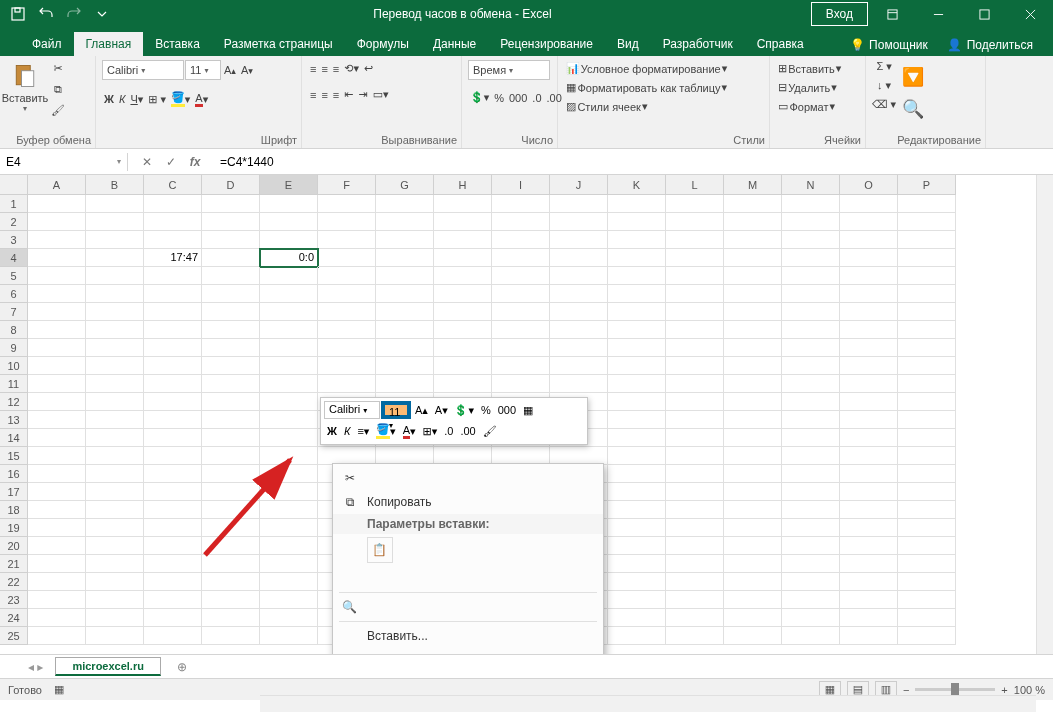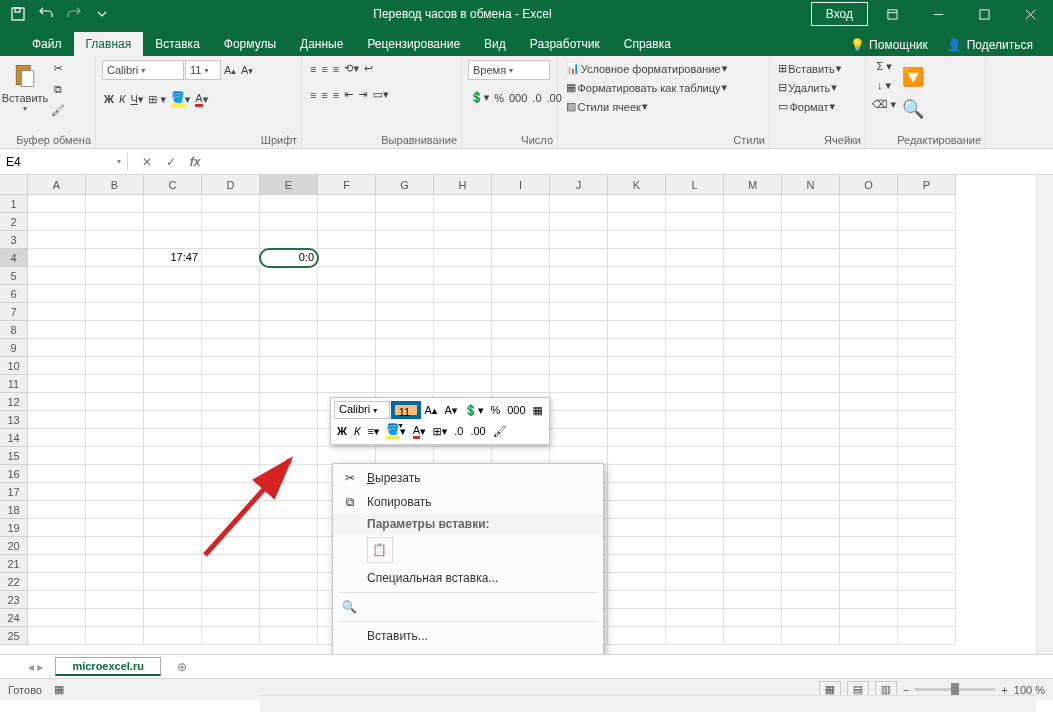--- a/index.html
+++ b/index.html
@@ -57,27 +57,27 @@
 .corner { position: absolute; top: 0; left: 0; width: 28px; height: 20px; background: #f0f0f0; border-right: 1px solid #d0d0d0; border-bottom: 1px solid #d0d0d0; }
 .col-headers { position: absolute; top: 0; left: 28px; right: 0; height: 20px; display: flex; }
 .ch { width: 58px; border-right: 1px solid #d0d0d0; border-bottom: 1px solid #d0d0d0; background: #f0f0f0; text-align: center; font-size: 11px; line-height: 20px; color: #555; }
 .ch.sel { background: #d6d6d6; }
 .row-headers { position: absolute; top: 20px; left: 0; width: 28px; }
 .rh { height: 18px; border-right: 1px solid #d0d0d0; border-bottom: 1px solid #d0d0d0; background: #f0f0f0; text-align: center; font-size: 11px; line-height: 18px; color: #555; }
 .rh.sel { background: #d6d6d6; }
 .cells { position: absolute; top: 20px; left: 28px; }
 .cell-row { display: flex; }
 .cell { width: 58px; height: 18px; border-right: 1px solid #e0e0e0; border-bottom: 1px solid #e0e0e0; font-size: 11px; text-align: right; padding: 1px 3px; line-height: 15px; }
-.cell.active { outline: 2px solid #1f7246; outline-offset: -1px; border-radius: 9px; }
+.cell.active { outline: 2px solid #1f7246; outline-offset: -1px; }
 
 
 .arrow { position: absolute; top: 270px; left: 195px; pointer-events: none; }
 
 
-.mini-toolbar { position: absolute; top: 222px; left: 330px; width: 220px; background: #fff; border: 1px solid #c6c6c6; box-shadow: 1px 2px 6px rgba(0,0,0,0.25); padding: 2px; font-size: 11px; }
+.mini-toolbar { position: absolute; top: 222px; left: 320px; width: 268px; background: #fff; border: 1px solid #c6c6c6; box-shadow: 1px 2px 6px rgba(0,0,0,0.25); padding: 2px; font-size: 11px; }
 .mini-row { display: flex; gap: 1px; align-items: center; padding: 1px; }
 .mini-btn { padding: 2px 3px; cursor: pointer; display: flex; align-items: center; }
 .mini-font { border: 1px solid #c6c6c6; background: #fff; padding: 1px 4px; width: 56px; height: 18px; font-size: 11px; }
 .mini-size { border: 4px solid #0369a1; background: #fdba74; padding: 1px 4px; width: 30px; height: 18px; font-size: 11px; }
 
 
 .context-menu { position: absolute; top: 288px; left: 332px; width: 272px; background: #fcfcfc; border: 1px solid #c6c6c6; box-shadow: 2px 3px 8px rgba(0,0,0,0.3); padding: 2px 0; font-size: 12px; }
 .cm-item { display: flex; align-items: center; padding: 3px 8px 3px 6px; cursor: pointer; color: #333; }
 .cm-icon { width: 22px; height: 18px; display: flex; align-items: center; justify-content: center; margin-right: 6px; }
 .cm-text { flex: 1; }
@@ -157,20 +157,21 @@
           <line x1="11" y1="1" x2="1" y2="11"></line>
         </svg>
       </div>
   </div>
 </div>
 
 <div class="ribbon-tabs">
   <div class="tab file">Файл</div>
   <div class="tab active">Главная</div>
   <div class="tab">Вставка</div>
+  <div class="tab">Разметка страницы</div>
   <div class="tab">Формулы</div>
   <div class="tab">Данные</div>
   <div class="tab">Рецензирование</div>
   <div class="tab">Вид</div>
   <div class="tab">Разработчик</div>
   <div class="tab">Справка</div>
   <div class="tabs-right">
     <div class="help-item">
         <span>💡</span>
         <span>Помощник</span>
@@ -310,20 +311,21 @@
 <div class="formula-bar">
   <div class="name-box">
       <span>E4</span>
       <span style="margin-left:auto;font-size:8px;color:#888">▾</span>
     </div>
   <div class="fb-btns">
     <div class="fb-btn">✕</div>
     <div class="fb-btn">✓</div>
     <div class="fb-btn fx">fx</div>
   </div>
+  <div class="formula-input">=C4*1440</div>
 </div>
 
 <div class="grid-area">
   <div class="corner"></div>
   <div class="col-headers" id="col-headers">
       <div class="ch">A</div>
       <div class="ch">B</div>
       <div class="ch">C</div>
       <div class="ch">D</div>
       <div class="ch sel">E</div>
@@ -853,33 +855,31 @@
       <div class="mini-btn">⊞▾</div>
       <div class="mini-btn">.0</div>
       <div class="mini-btn">.00</div>
       <div class="mini-btn">🖌</div>
     </div>
   </div>
 
   <div class="context-menu">
     <div class="cm-item">
         <span class="cm-icon">✂</span>
-        <span class="cm-text"><span class="underline-letter">В</span><span></span>ырезать</span>
       </div>
     <div class="cm-item">
         <span class="cm-icon">⧉</span>
         <span class="cm-text">Копировать</span>
       </div>
     <div class="cm-header">Параметры вставки:</div>
     <div class="cm-paste-opts">
       <div class="paste-opt">📋</div>
     </div>
     <div class="cm-item">
         <span class="cm-icon"></span>
-        <span class="cm-text">Специальная вставка...</span>
       </div>
     <div class="cm-sep"></div>
     <div class="cm-item">
         <span class="cm-icon">🔍</span>
       </div>
     <div class="cm-sep"></div>
     <div class="cm-item">
         <span class="cm-icon"></span>
         <span class="cm-text">Вставить...</span>
       </div>

